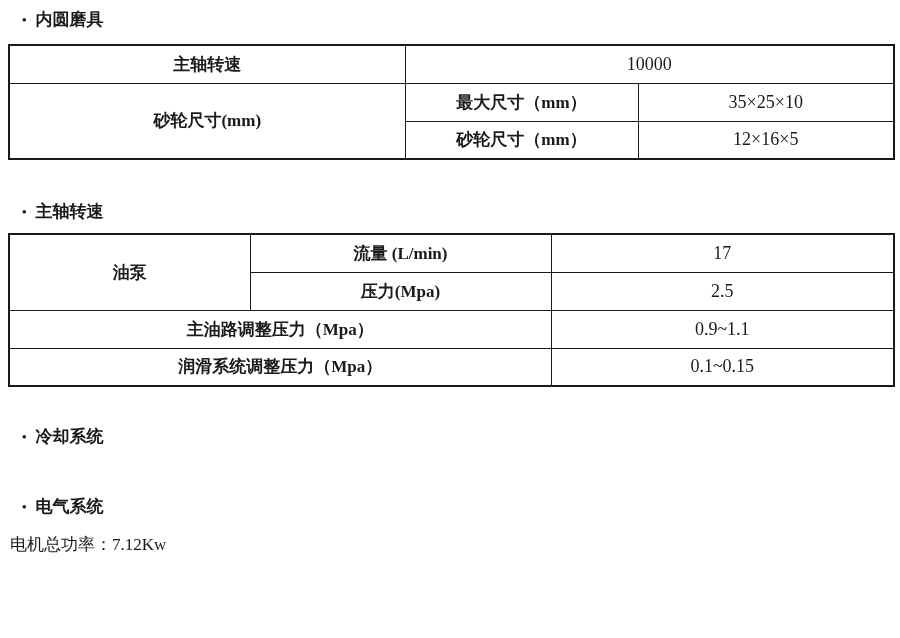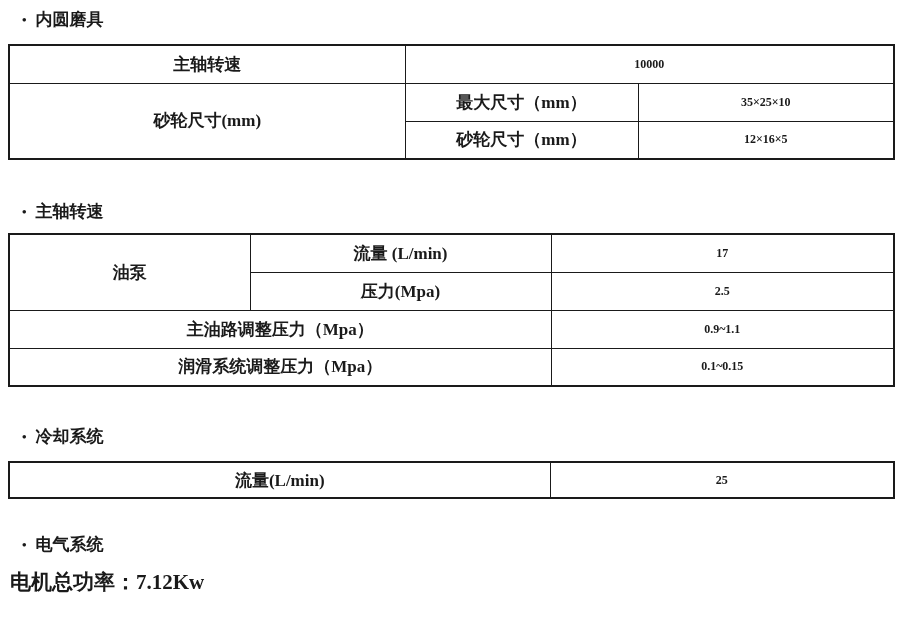--- a/index.html
+++ b/index.html
@@ -38,28 +38,28 @@
   table.spec td {
     border: 1px solid #1a1a1a;
     text-align: center;
     vertical-align: middle;
     padding: 0;
     overflow: hidden;
   }
   #table-1 tr, #table-2 tr { height: 38px; }
   #table-3 tr { height: 36px; }
   td.lbl { font-weight: bold; font-size: 17px; }
-  td.val { font-weight: bold; font-size: 12px; }
+  td.val { font-weight: normal; font-size: 18px; }
   td.top-cell { vertical-align: top; padding-top: 8px; }
 
   .power-line {
     margin-top: 17px;
     margin-left: 10px;
-    font-weight: bold;
-    font-size: 21px;
+    font-weight: normal;
+    font-size: 17px;
     line-height: 21px;
   }
 </style>
 </head>
 <body>
 
 <div class="sec-title" id="title-1">
   <span class="bullet">•</span>
   <span>内圆磨具</span>
 </div>
@@ -123,24 +123,20 @@
   <span class="bullet">•</span>
   <span>冷却系统</span>
 </div>
 
 <table class="spec" id="table-3">
   <colgroup>
       <col style="width:541px">
       <col style="width:344px">
     </colgroup>
   <tbody>
-    <tr>
-      <td class="lbl">流量(L/min)</td>
-      <td class="val">25</td>
-    </tr>
   </tbody>
 </table>
 
 <div class="sec-title" id="title-4">
   <span class="bullet">•</span>
   <span>电气系统</span>
 </div>
 
 <div class="power-line">电机总功率：7.12Kw</div>
 

